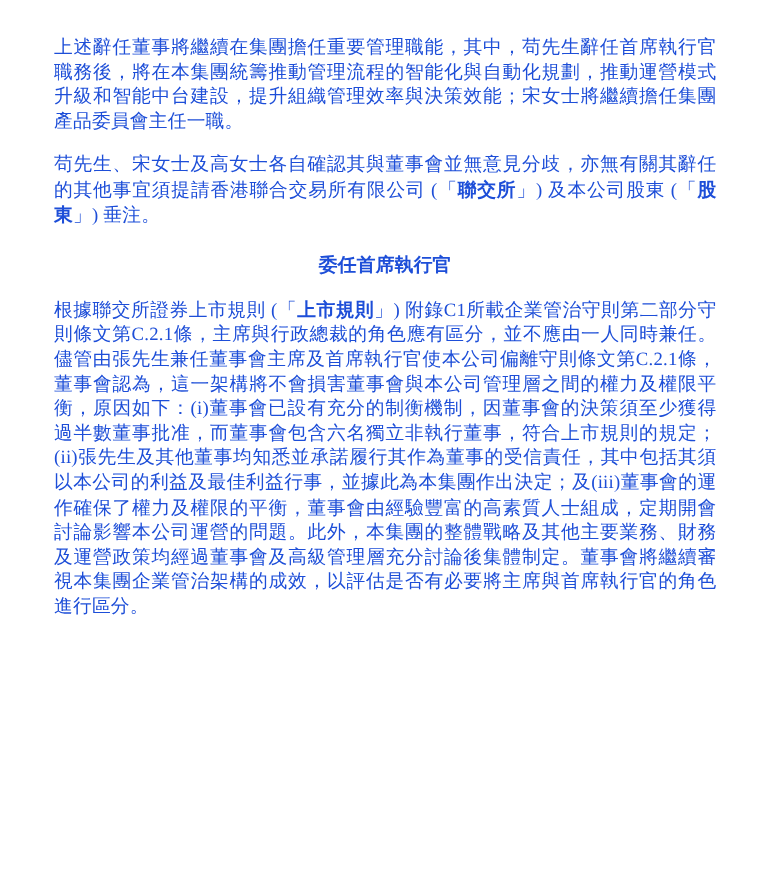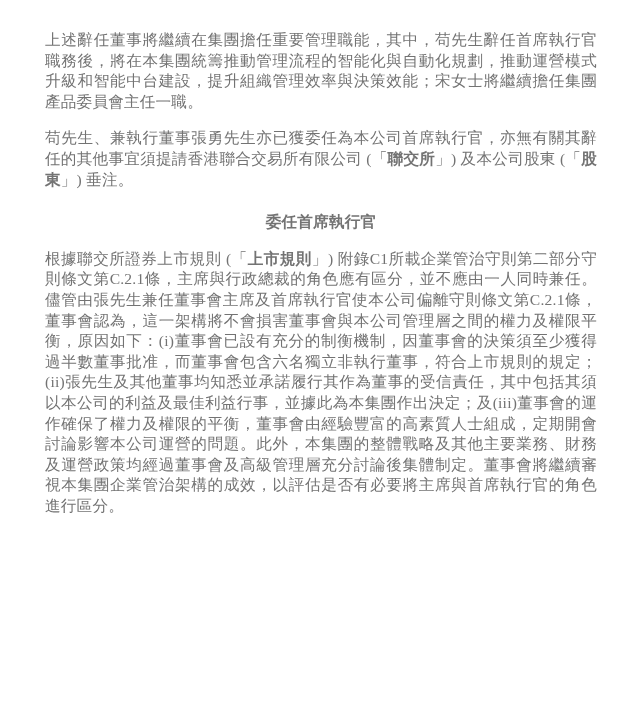--- a/index.html
+++ b/index.html
@@ -12,21 +12,21 @@
     width: 640px;
     height: 724px;
     overflow: hidden;
   }
   .page {
     box-sizing: border-box;
     width: 640px;
     height: 724px;
     padding: 30px 43px 30px 45px;
     background: #ffffff;
-    color: #737373;
+    color: #1d4ed8;
     font-family: "Liberation Serif", "DejaVu Serif", serif;
     font-size: 15.6px;
     line-height: 20.6px;
     text-align: justify;
     text-justify: inter-ideograph;
     letter-spacing: 0.2px;
   }
   .para {
     margin: 0 0 16px 0;
   }
@@ -46,21 +46,21 @@
     font-family: Liberation Serif, serif;
   }
 </style>
 </head>
 <body>
 
 <main class="page">
 
   <p class="para"><span>上述辭任董事將繼續在集團擔任重要管理職能，其中，苟先生辭任首席執行官職務後，將在本集團統籌推動管理流程的智能化與自動化規劃，推動運營模式升級和智能中台建設，提升組織管理效率與決策效能；宋女士將繼續擔任集團產品委員會主任一職。</span></p>
 
-  <p class="para"><span>苟先生、兼執行董事張勇先生亦已獲委任為本公司首席執行官，亦無有關其辭任的其他事宜須提請香港聯合交易所有限公司 (「</span><span class="bold">聯交所</span><span>」) 及本公司股東 (「</span><span class="bold">股東</span><span>」) 垂注。</span></p>
+  <p class="para"><span>苟先生、宋女士及高女士各自確認其與董事會並無意見分歧，亦無有關其辭任的其他事宜須提請香港聯合交易所有限公司 (「</span><span class="bold">聯交所</span><span>」) 及本公司股東 (「</span><span class="bold">股東</span><span>」) 垂注。</span></p>
 
 
   <h2 class="heading">委任首席執行官</h2>
 
 
   <p class="para"><span>根據聯交所證券上市規則 (「</span><span class="bold">上市規則</span><span>」) 附錄C1所載企業管治守則第二部分守則條文第C.2.1條，主席與行政總裁的角色應有區分，並不應由一人同時兼任。儘管由張先生兼任董事會主席及首席執行官使本公司偏離守則條文第C.2.1條，董事會認為，這一架構將不會損害董事會與本公司管理層之間的權力及權限平衡，原因如下：(i)董事會已設有充分的制衡機制，因董事會的決策須至少獲得過半數董事批准，而董事會包含六名獨立非執行董事，符合上市規則的規定；(ii)張先生及其他董事均知悉並承諾履行其作為董事的受信責任，其中包括其須以本公司的利益及最佳利益行事，並據此為本集團作出決定；及(iii)董事會的運作確保了權力及權限的平衡，董事會由經驗豐富的高素質人士組成，定期開會討論影響本公司運營的問題。此外，本集團的整體戰略及其他主要業務、財務及運營政策均經過董事會及高級管理層充分討論後集體制定。董事會將繼續審視本集團企業管治架構的成效，以評估是否有必要將主席與首席執行官的角色進行區分。</span></p>
 
 </main>
 
 </body></html>

